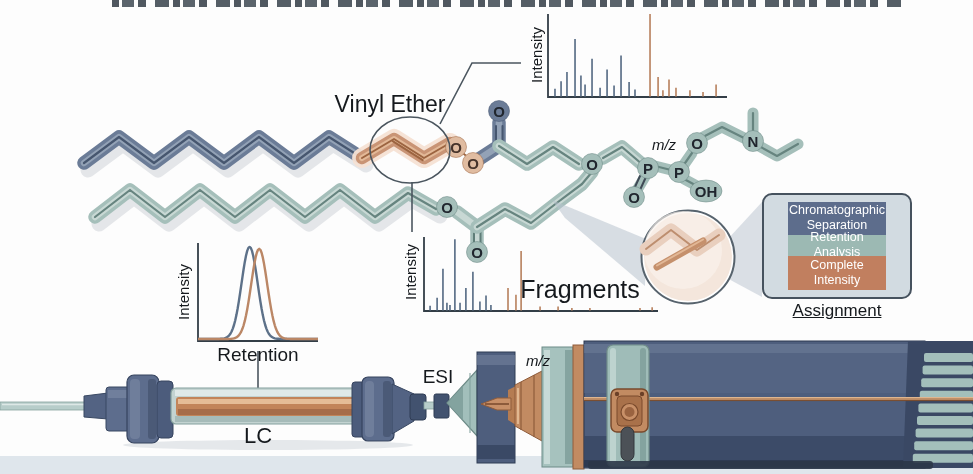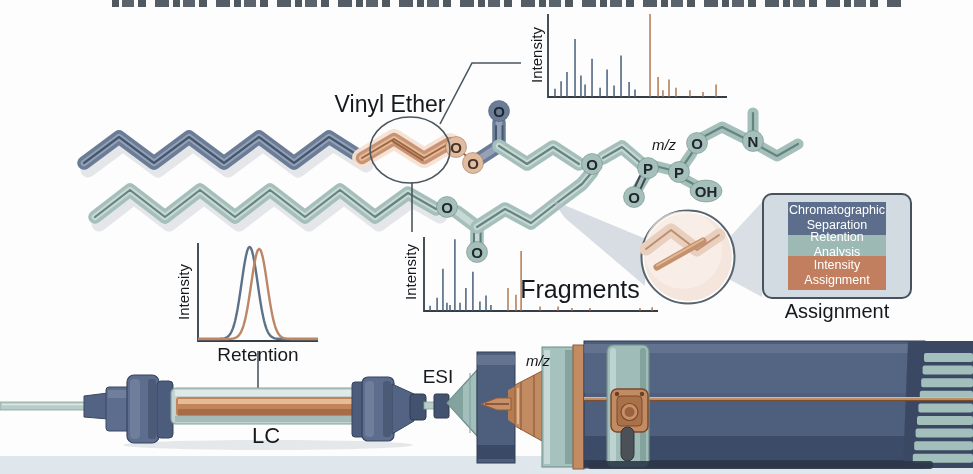--- a/index.html
+++ b/index.html
@@ -305,23 +305,23 @@
   <div class="cropped-strip"></div>
 
   <div class="lbl" style="left:390px;top:104px;font-size:23px;">Vinyl Ether</div>
   <div class="lbl rot" style="left:536px;top:55px;font-size:15px;">Intensity</div>
   <div class="lbl ital" style="left:664px;top:108px;font-size:15px;">m/z</div>
   <div class="lbl rot" style="left:410px;top:272px;font-size:15px;">Intensity</div>
   <div class="lbl ital" style="left:538px;top:324px;font-size:15px;">m/z</div>
   <div class="lbl" style="left:580px;top:289px;font-size:25px;">Fragments</div>
   <div class="lbl rot" style="left:183px;top:292px;font-size:15px;">Intensity</div>
   <div class="lbl" style="left:258px;top:355px;font-size:19px;">Retention</div>
-  <div class="lbl" style="left:258px;top:436px;font-size:22px;margin-left:8px;">LC</div>
+  <div class="lbl" style="left:258px;top:436px;font-size:22px;">LC</div>
   <div class="lbl" style="left:438px;top:377px;font-size:19px;">ESI</div>
-  <div class="lbl" style="left:837px;top:311px;font-size:20px;">Assignment</div>
+  <div class="lbl" style="left:837px;top:311px;font-size:17px;text-decoration:underline;">Assignment</div>
 
   <div class="assign-box">
     <div class="assign-row r1" style="background: rgb(93, 109, 140);">Chromatographic Separation</div>
     <div class="assign-row r2" style="background: rgb(156, 185, 179);">Retention Analysis</div>
-    <div class="assign-row r3" style="background: rgb(193, 127, 95);">Intensity Assignment</div>
+    <div class="assign-row r3" style="background: rgb(193, 127, 95);">Complete Intensity</div>
   </div>
 
 </div>
 
 </body></html>

